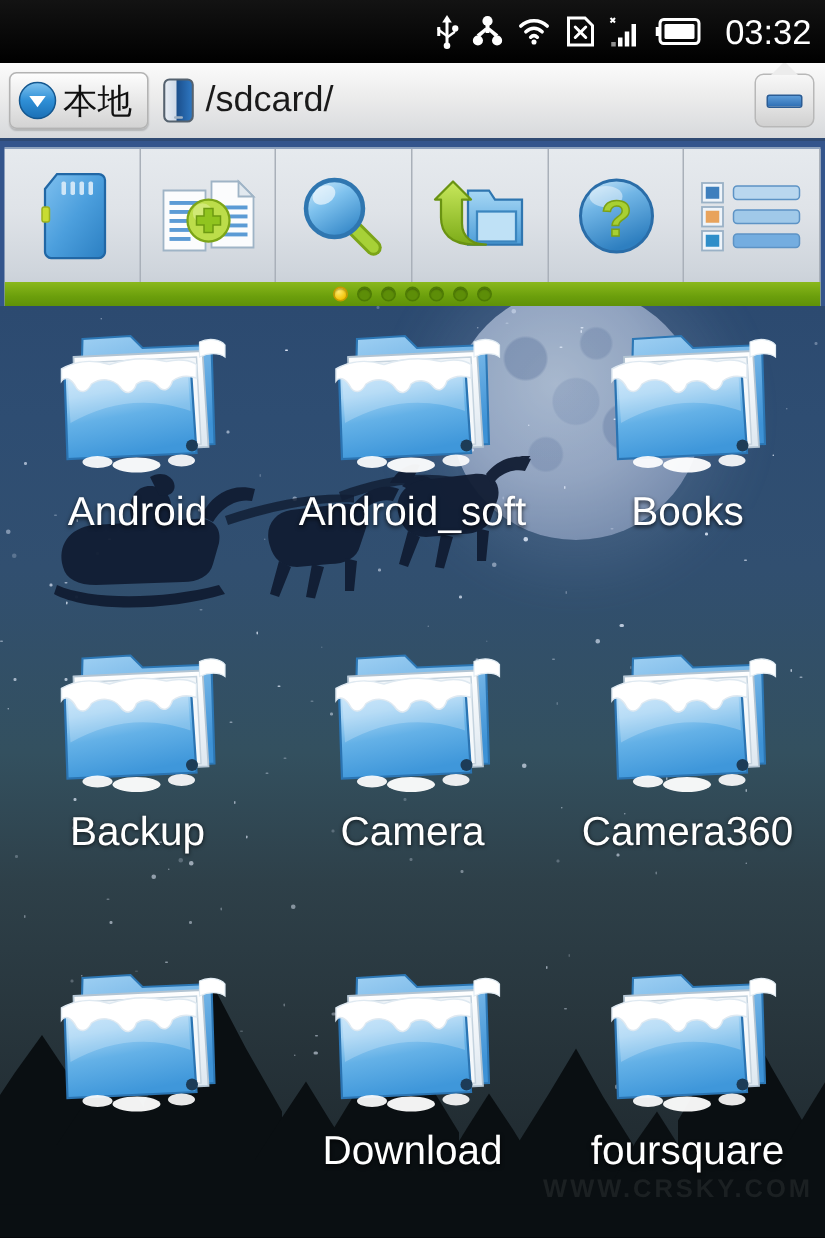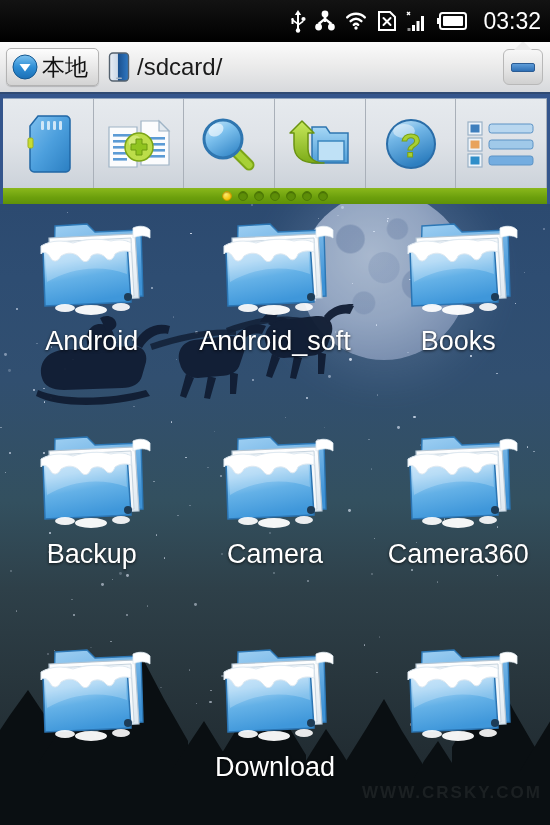--- a/index.html
+++ b/index.html
@@ -661,20 +661,21 @@
 
       <path d="M104 16 C110 13 118 14 121 18 L121 26 C117 23 110 23 104 26 Z" fill="#fff" stroke="#e2ecf3" stroke-width=".8"></path>
 
       <circle cx="99" cy="85" r="4" fill="#1d3c57"></circle>
 
       <ellipse cx="36" cy="96" rx="10" ry="4" fill="#ffffff" opacity=".92"></ellipse>
       <ellipse cx="62" cy="98" rx="16" ry="5" fill="#ffffff" opacity=".95"></ellipse>
       <ellipse cx="92" cy="95" rx="9" ry="4" fill="#ffffff" opacity=".9"></ellipse>
     </g>
   </svg></div>
+     <div class="label">foursquare</div>
       </div>
     </div>
 
   <div id="statusbar">
     <div id="status-icons">
 
       <svg class="sic" width="16" height="24" viewBox="0 0 16 24">
         <g fill="#fff">
           <rect x="7" y="4" width="2" height="17"></rect>
           <circle cx="8" cy="21.5" r="2.2"></circle>

